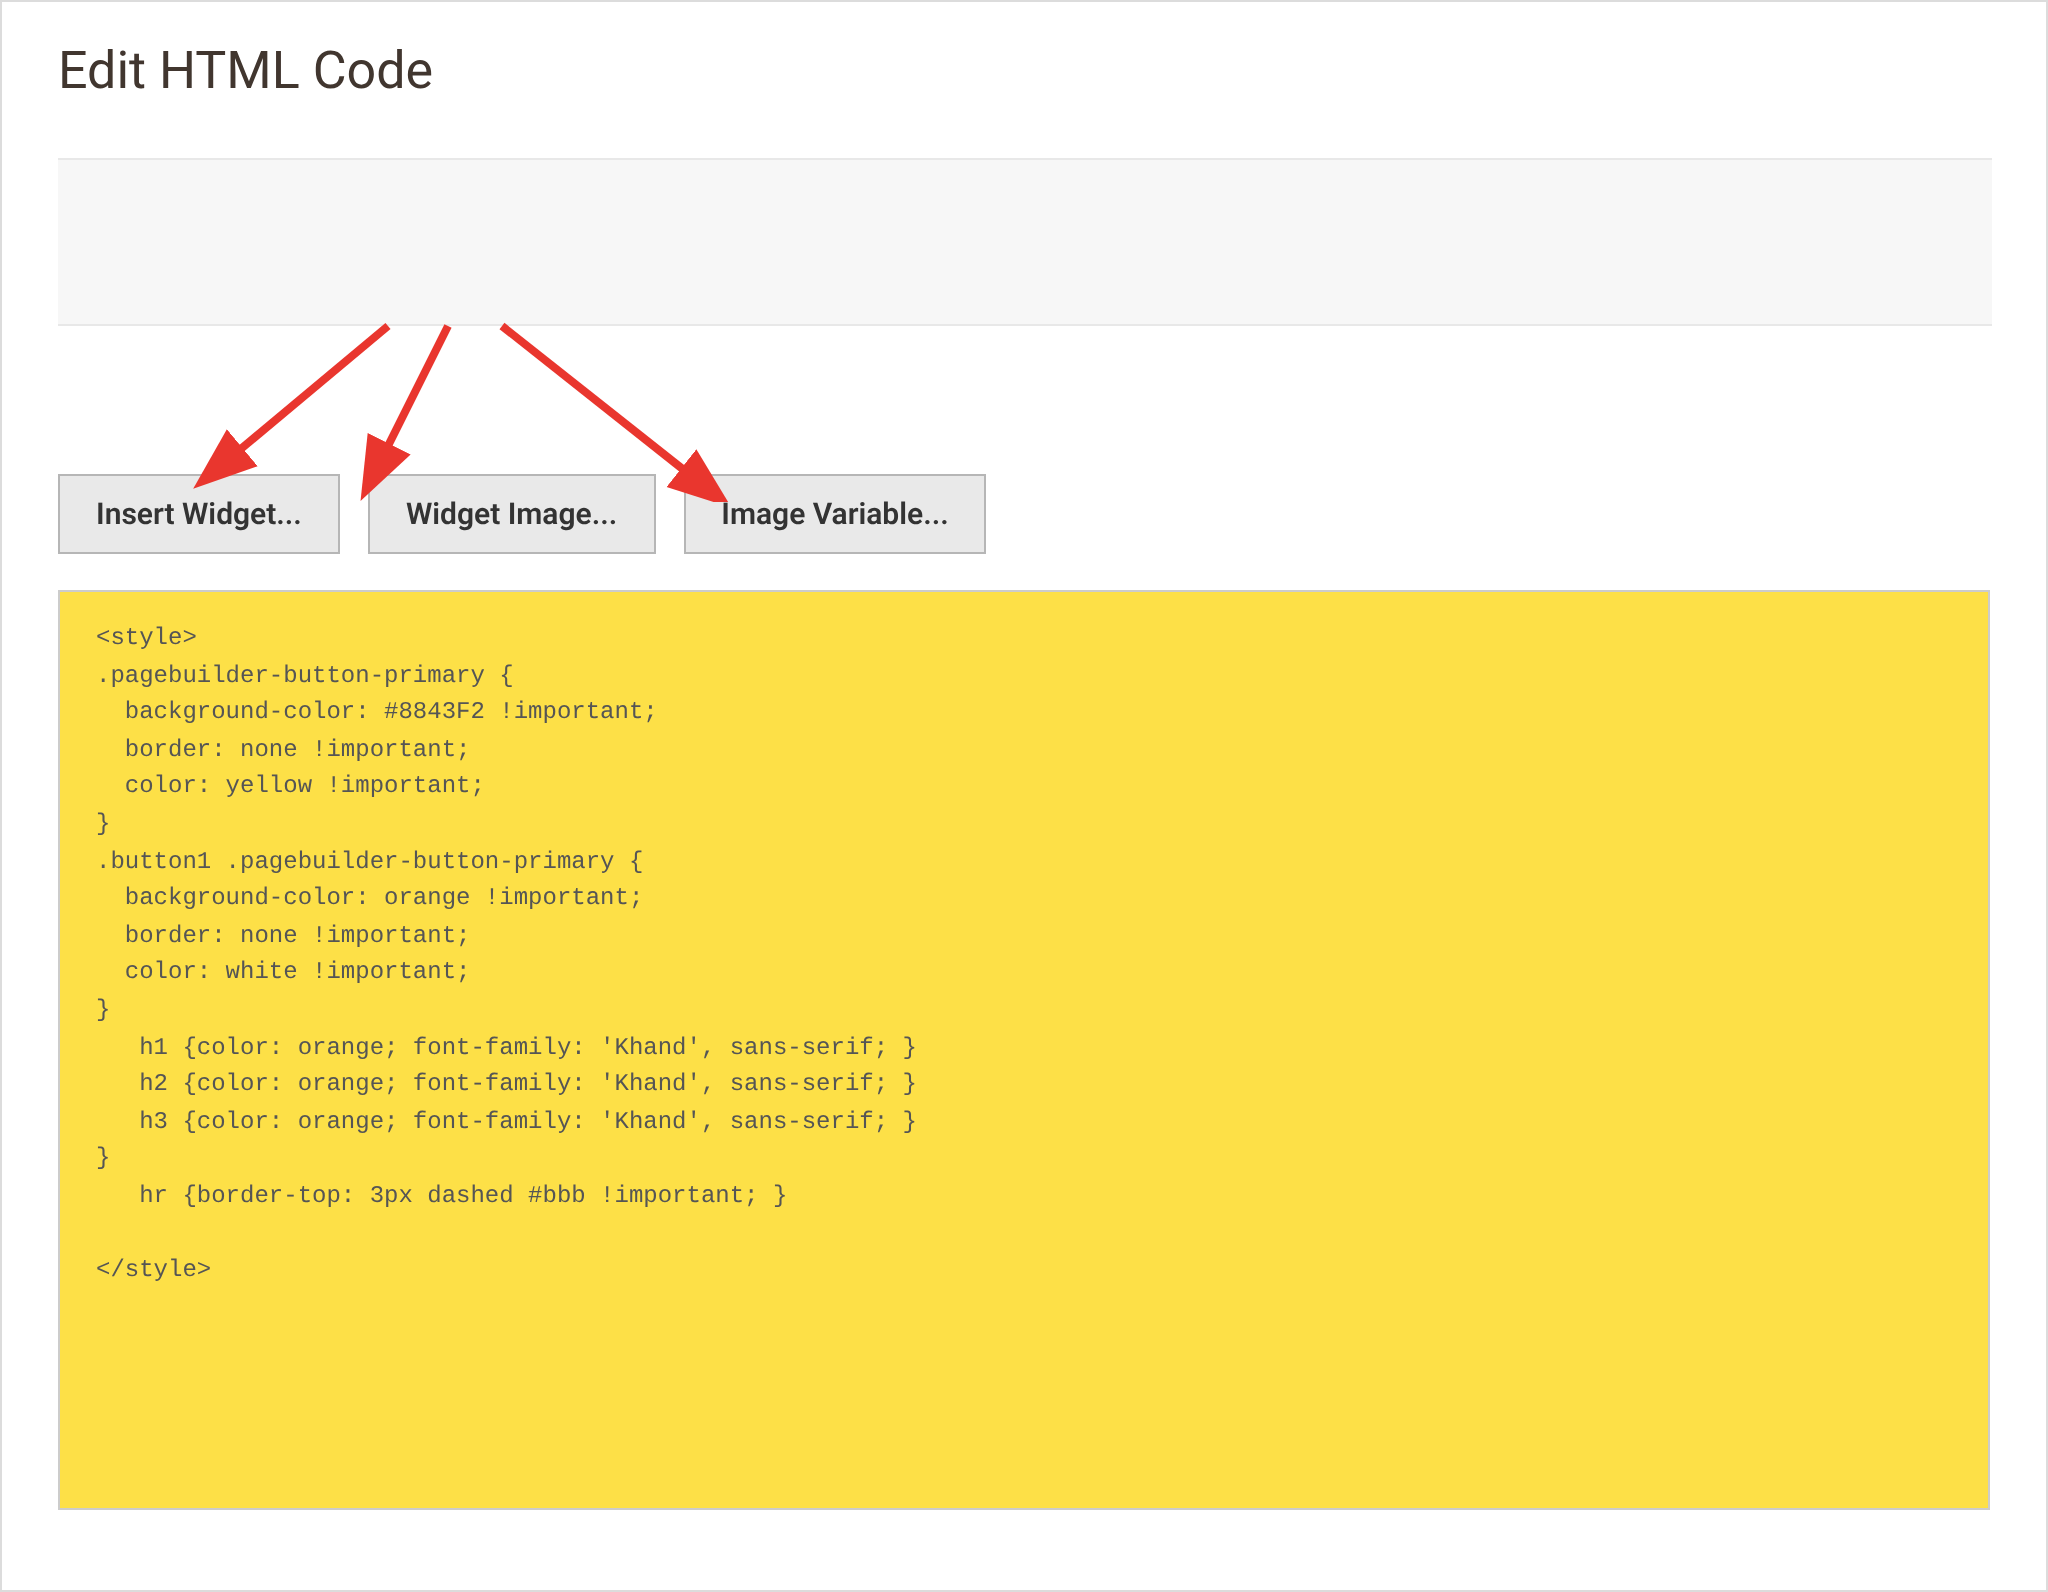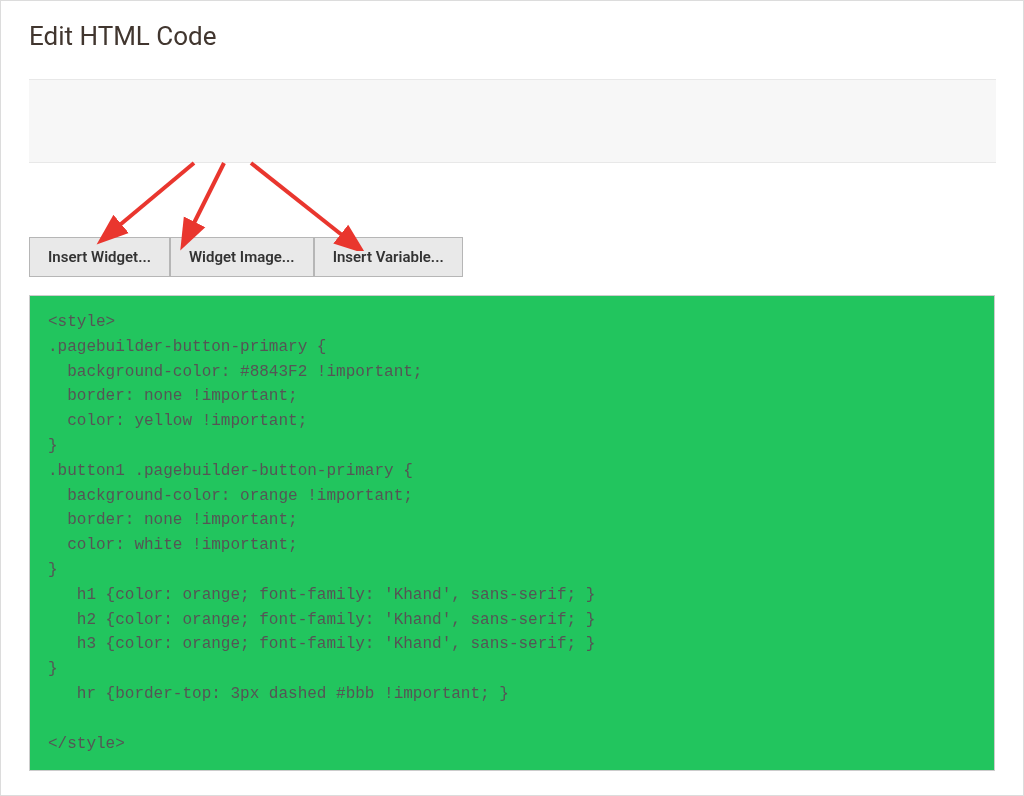--- a/index.html
+++ b/index.html
@@ -26,39 +26,40 @@
     }
     .gray-strip {
       background: #f7f7f7;
       height: 84px;
       border-top: 1px solid #e8e8e8;
       border-bottom: 1px solid #e8e8e8;
       margin: 0 -1px 0 0;
     }
     .button-row {
       display: flex;
+      gap: 14px;
       margin-top: 74px;
       margin-bottom: 18px;
     }
     .action-button {
       background: #e9e9e9;
       border: 1px solid #b6b6b6;
       color: #333333;
       font-size: 15px;
       font-weight: 600;
       padding: 10px 18px;
       cursor: pointer;
       font-family: inherit;
     }
     .code-area {
       border: 1px solid #cccccc;
-      background: #22c55e;
+      background: #fde047;
       padding: 14px 18px;
       font-family: 'Courier New', Courier, monospace;
-      font-size: 16px;
+      font-size: 12px;
       line-height: 1.55;
       color: #555555;
       white-space: pre;
       min-height: 460px;
       overflow: auto;
     }
     .arrows-svg {
       position: absolute;
       top: 160px;
       left: 28px;
@@ -69,21 +70,21 @@
 </head>
 <body>
 
 <div class="container">
   <h1 class="page-title">Edit HTML Code</h1>
   <div class="gray-strip"></div>
 
   <div class="button-row">
     <button class="action-button">Insert Widget...</button>
     <button class="action-button">Widget Image...</button>
-    <button class="action-button">Insert Variable...</button>
+    <button class="action-button">Image Variable...</button>
   </div>
 
   <div class="code-area">&lt;style&gt;
 .pagebuilder-button-primary {
   background-color: #8843F2 !important;
   border: none !important;
   color: yellow !important;
 }
 .button1 .pagebuilder-button-primary {
   background-color: orange !important;

